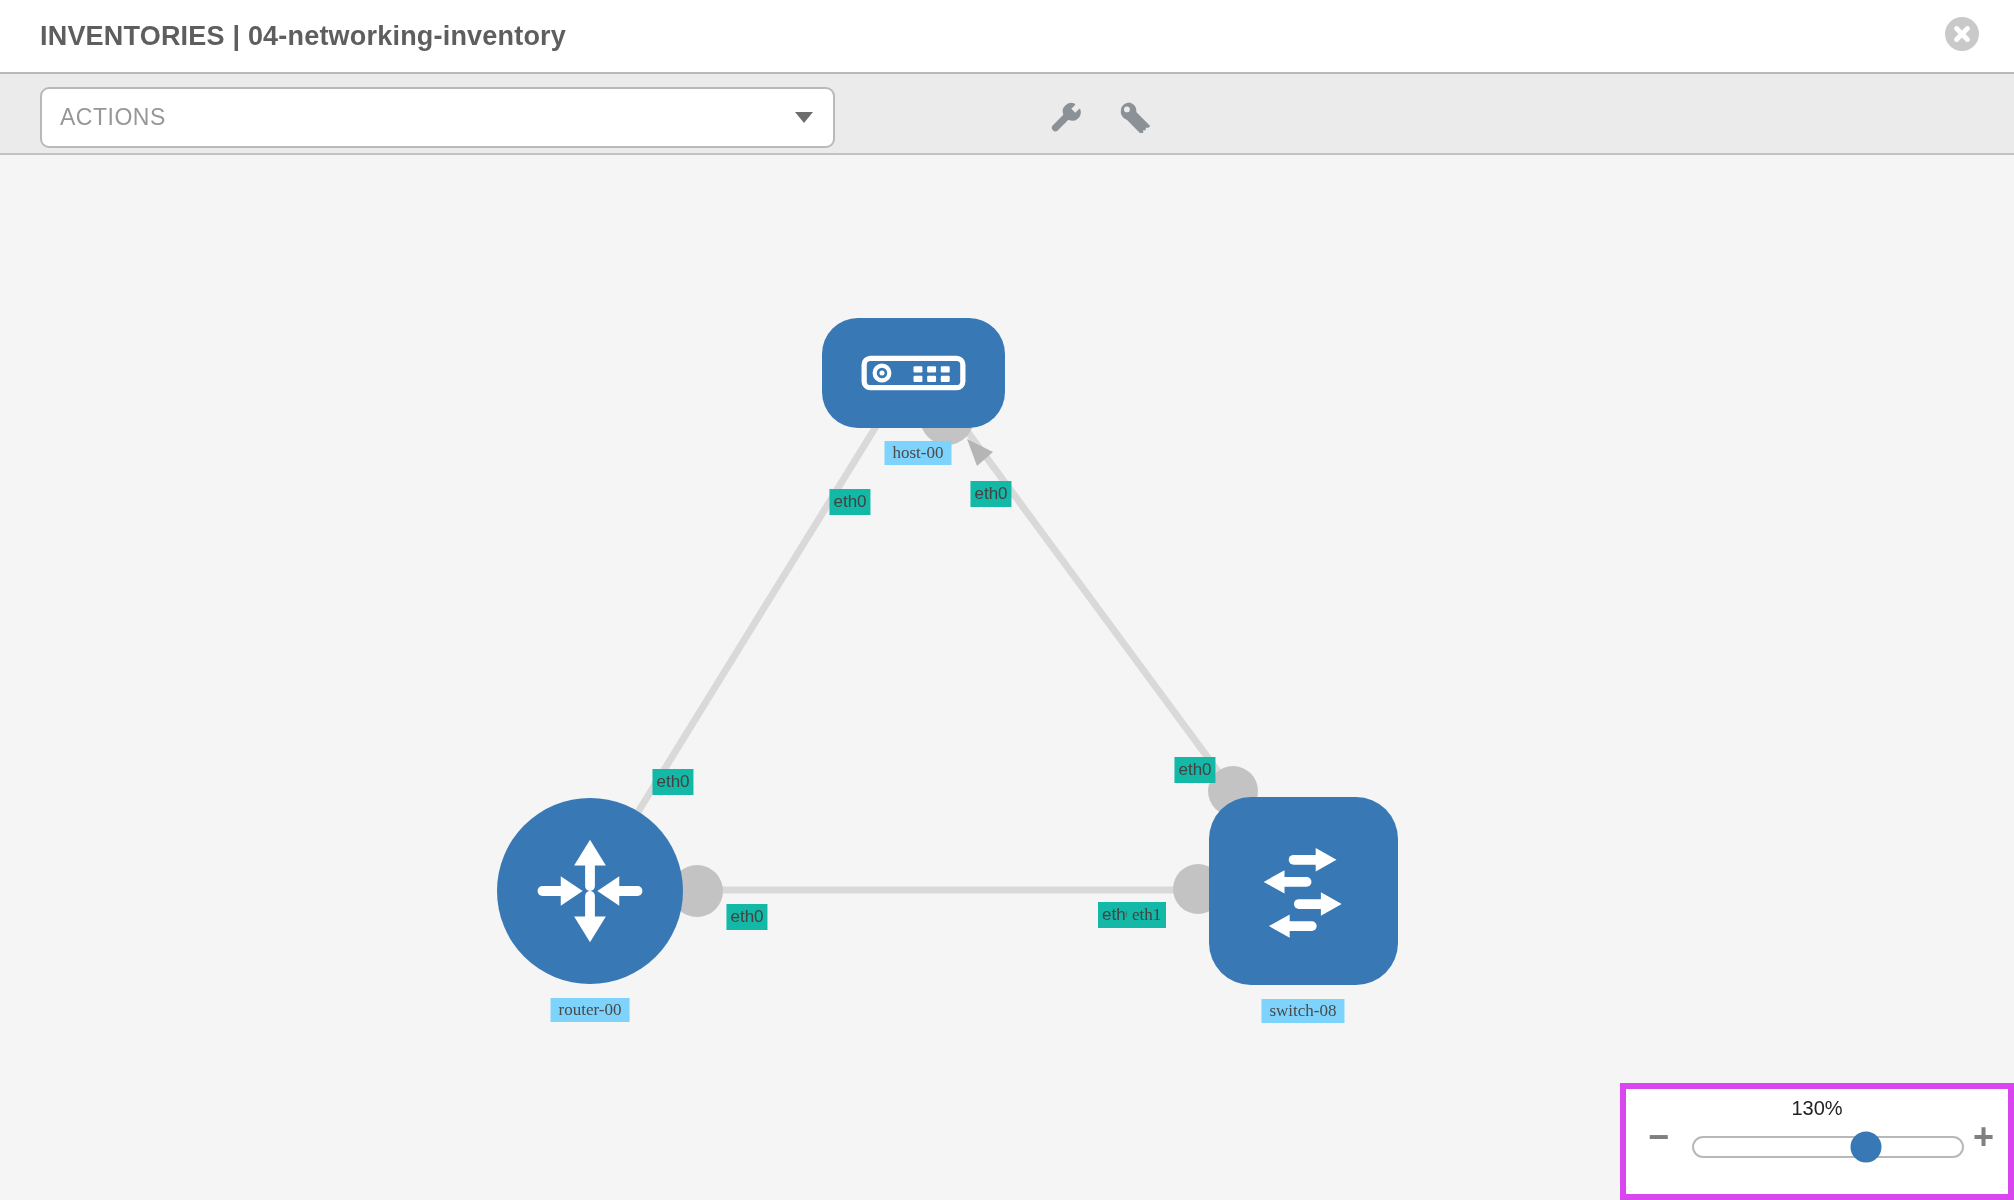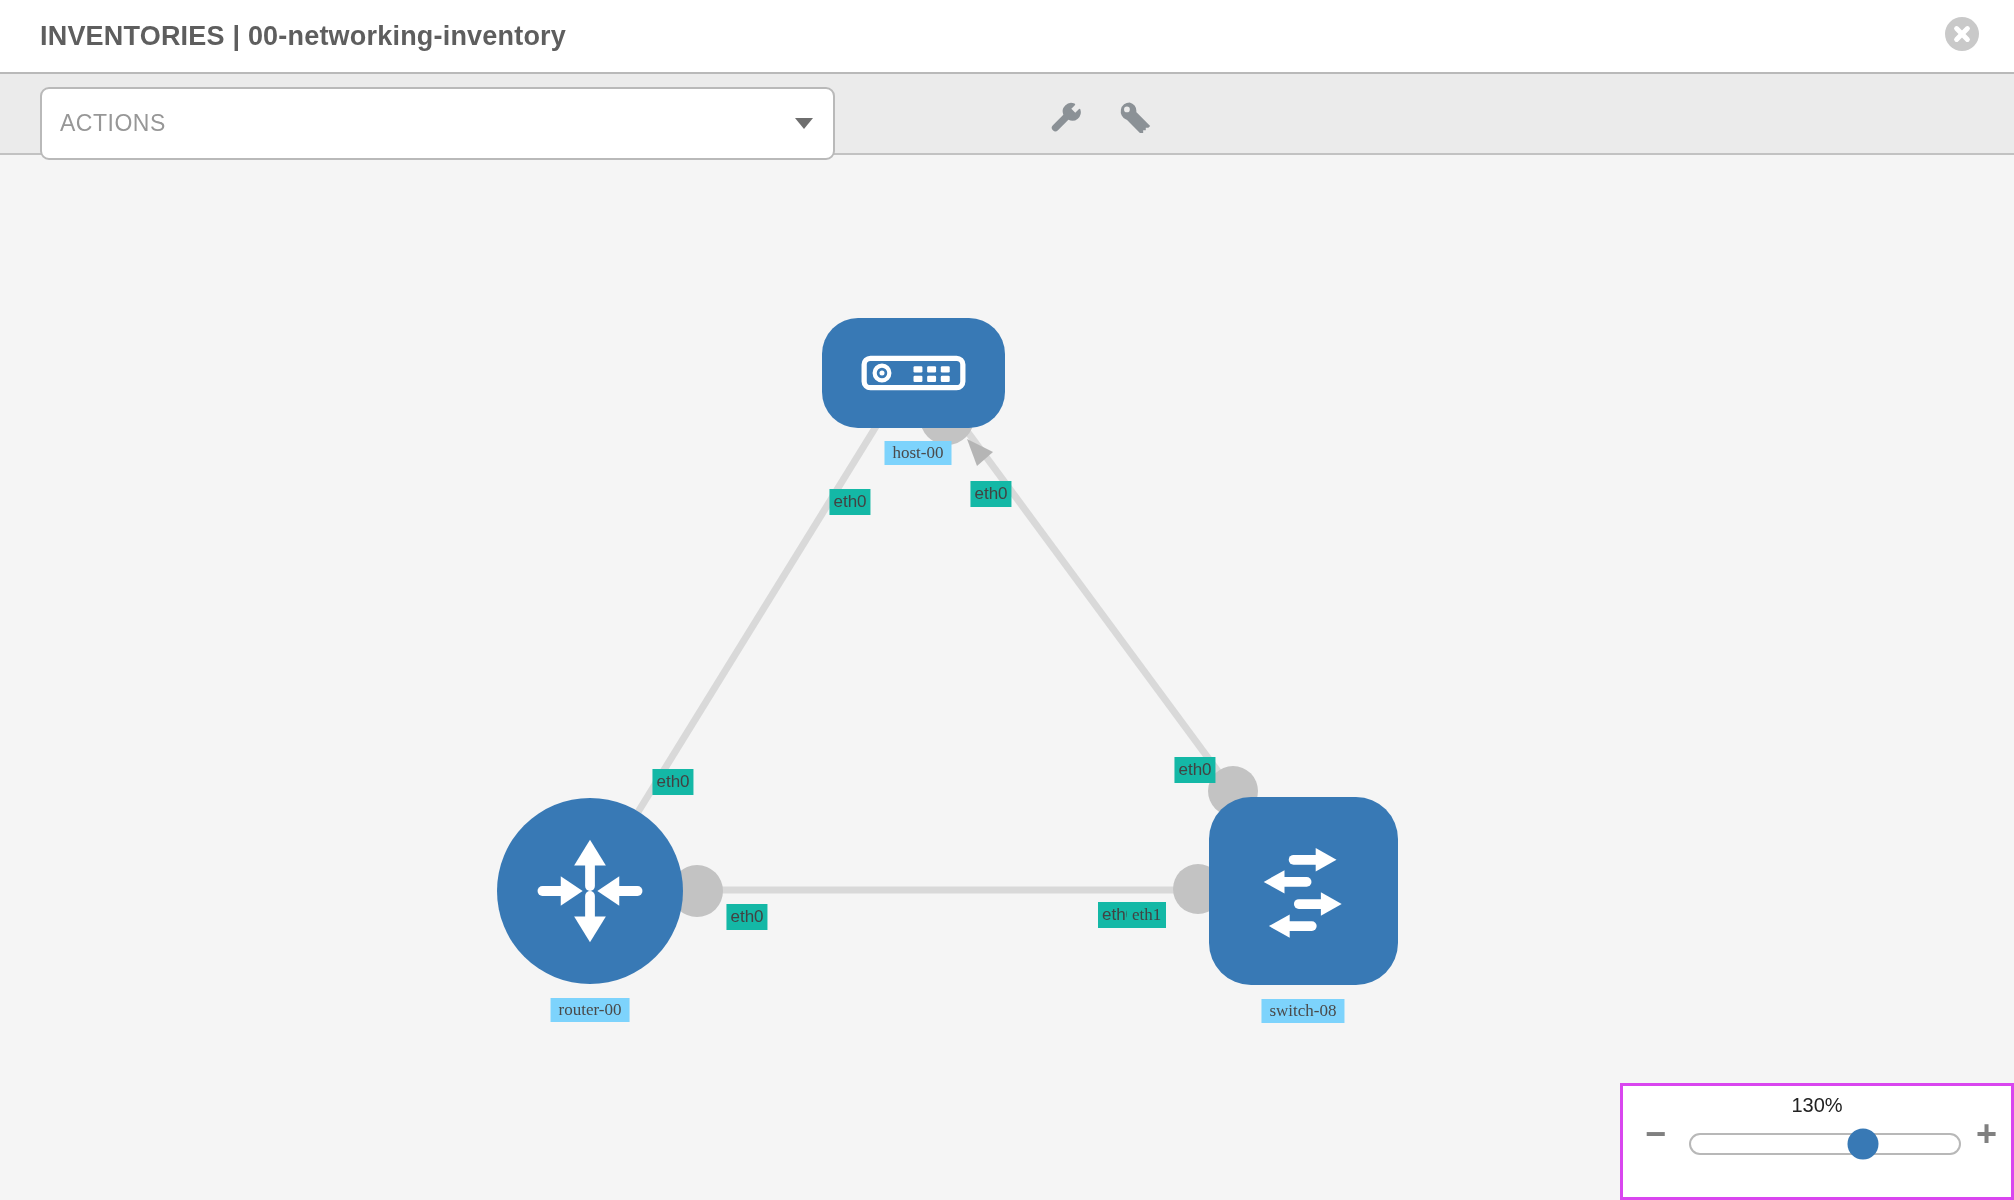--- a/index.html
+++ b/index.html
@@ -6,21 +6,21 @@
   body{font-family:"Liberation Sans","DejaVu Sans",sans-serif;}
   .app{position:relative;width:2014px;height:1200px;overflow:hidden;background:#f5f5f5;}
 
   
   .titlebar{position:absolute;top:0;left:0;width:2014px;height:72px;background:#ffffff;z-index:20;}
   .page-title{position:absolute;left:40px;top:0;line-height:72px;font-size:27px;font-weight:bold;color:#5e5e5e;letter-spacing:.2px;}
   .close-btn{position:absolute;right:35px;top:17px;width:34px;height:34px;border-radius:50%;background:#c9c9c9;border:none;cursor:pointer;display:flex;align-items:center;justify-content:center;padding:0;}
 
   
   .toolbar{position:absolute;top:72px;left:0;width:2014px;height:83px;background:#ebebeb;border-top:2px solid #b9b9b9;border-bottom:2px solid #c2c2c2;box-sizing:border-box;z-index:20;}
-  .dropdown{position:absolute;top:13px;height:73px;background:#ffffff;border:2px solid #b9b9b9;border-radius:9px;box-sizing:border-box;display:flex;align-items:center;cursor:pointer;}
+  .dropdown{position:absolute;top:13px;height:61px;background:#ffffff;border:2px solid #b9b9b9;border-radius:9px;box-sizing:border-box;display:flex;align-items:center;cursor:pointer;}
   .dropdown .dd-label{padding-left:18px;font-size:23px;color:#979797;letter-spacing:.5px;flex:1;}
   .caret{width:0;height:0;border-left:9px solid transparent;border-right:9px solid transparent;border-top:11px solid #6e6e6e;margin-right:20px;}
   .dd-actions{left:40px;width:795px;}
   .dd-search{left:1183px;width:793px;}
   .tool-icon-btn{position:absolute;top:20px;width:46px;height:46px;background:transparent;border:none;cursor:pointer;display:flex;align-items:center;justify-content:center;padding:0;}
   .btn-wrench{left:1043px;}
   .btn-key{left:1111px;}
 
   
   .links-layer{position:absolute;top:0;left:0;z-index:1;}
@@ -28,21 +28,21 @@
   .node-host{left:822px;top:318px;width:183px;height:110px;border-radius:36px;}
   .node-router{left:497px;top:798px;width:186px;height:186px;border-radius:50%;}
   .node-switch{left:1209px;top:797px;width:189px;height:188px;border-radius:42px;}
   .node-label{position:absolute;transform:translateX(-50%);background:#7dd3fc;color:#4a4a4a;font-size:17px;padding:2px 8px;white-space:nowrap;z-index:4;font-family:Liberation Serif, serif;}
   .if-label{position:absolute;transform:translate(-50%,-50%);background:#14b8a6;color:#424242;font-size:17px;padding:3px 4px;white-space:nowrap;z-index:4;margin-top:31px;}
   .if-label.anchor-left{transform:translateY(-50%);}
   .if-under{width:30px;overflow:hidden;padding-right:0;}
   .if-over{z-index:5;padding:3px 5px;}
 
   
-  .zoom-panel{position:absolute;left:1620px;top:1083px;width:394px;height:117px;background:#ffffff;border:3px solid #d946ef;box-sizing:border-box;z-index:20;}
+  .zoom-panel{position:absolute;left:1620px;top:1083px;width:394px;height:117px;background:#ffffff;border:6px solid #d946ef;box-sizing:border-box;z-index:20;}
   .zoom-level{position:absolute;top:8px;left:0;width:100%;text-align:center;font-size:20px;color:#222222;}
   .zoom-minus,.zoom-plus{position:absolute;top:30px;border:none;background:transparent;font-size:36px;font-weight:bold;color:#808080;cursor:pointer;line-height:1;padding:0;}
   .zoom-minus{left:22px;}
   .zoom-plus{right:14px;}
   .zoom-track{position:absolute;left:66px;top:47px;width:272px;height:22px;border:2px solid #b8b8b8;border-radius:12px;background:#ffffff;box-sizing:border-box;cursor:pointer;}
   .zoom-handle{position:absolute;left:64%;top:50%;transform:translate(-50%,-50%);width:31px;height:31px;border-radius:50%;background:#3879b5;cursor:grab;}
 </style>
 </head>
 <body>
 
@@ -115,21 +115,21 @@
 
   <div class="if-label" style="left:850px;top:471px;">eth0</div>
   <div class="if-label" style="left:991px;top:463px;">eth0</div>
   <div class="if-label" style="left:673px;top:751px;">eth0</div>
   <div class="if-label" style="left:1195px;top:739px;">eth0</div>
   <div class="if-label" style="left:747px;top:886px;">eth0</div>
   <div class="if-label if-under anchor-left" style="left:1098px;top:884px;">eth0</div>
   <div class="if-label if-over anchor-left" style="left:1127px;top:884px;font-family:Liberation Serif, serif;">eth1</div>
 
   <div class="titlebar">
-    <div class="page-title">INVENTORIES | 00-networking-inventory</div>
+    <div class="page-title">INVENTORIES | 04-networking-inventory</div>
     <button class="close-btn">
       <svg width="18" height="18" viewBox="0 0 20 20">
         <g stroke="#ffffff" stroke-width="5.5" stroke-linecap="round">
           <line x1="4" y1="4" x2="16" y2="16"></line>
           <line x1="16" y1="4" x2="4" y2="16"></line>
         </g>
       </svg>
     </button>
   </div>
 

